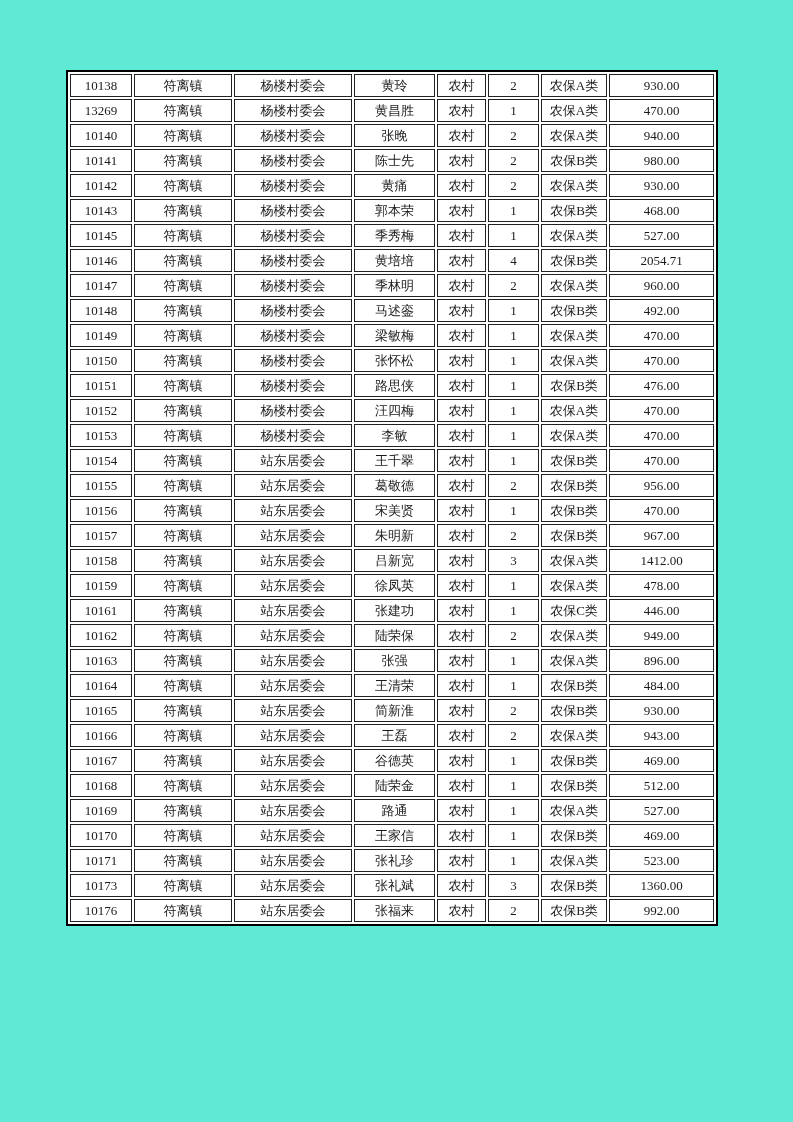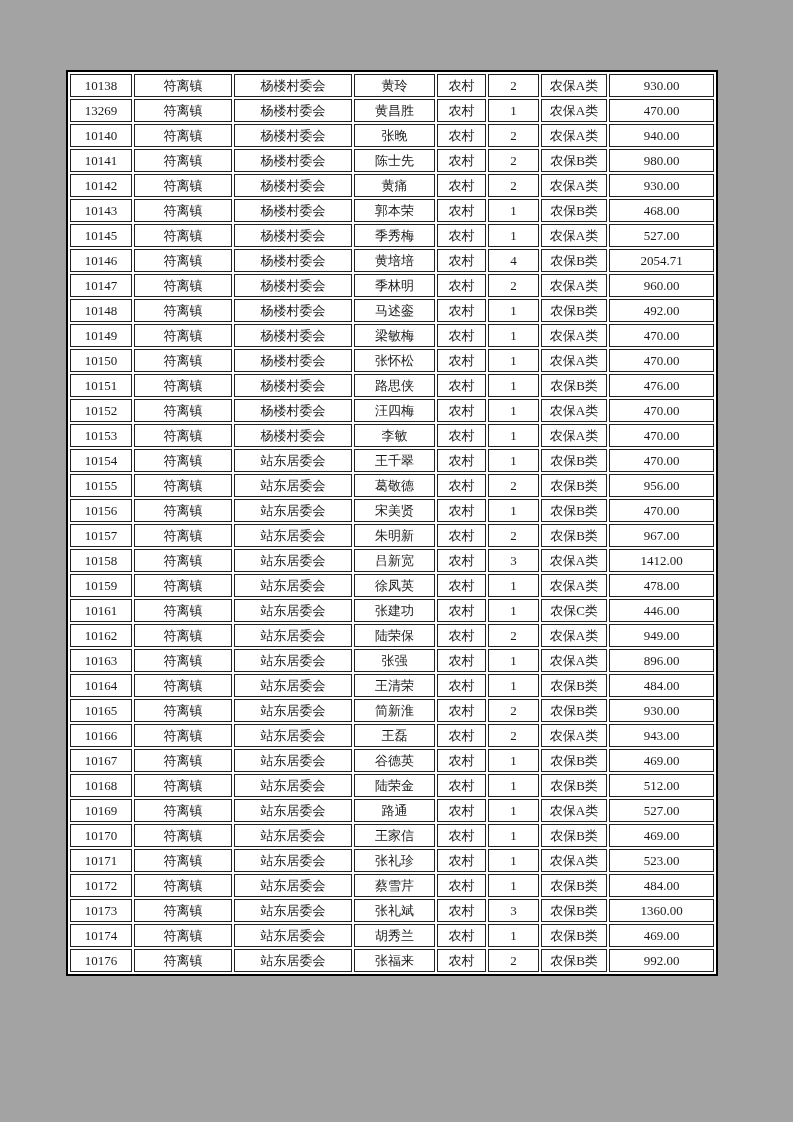--- a/index.html
+++ b/index.html
@@ -10,21 +10,21 @@
     width: 793px;
     height: 1122px;
     background: #ffffff;
     position: relative;
     font-family: "Liberation Serif", "DejaVu Serif", serif;
     color: #1a1a1a;
   }
   .sheet {
     position: absolute;
     inset: 0;
-    background: #a3a3a3;
+    background: #5eead4;
   }
   table.benefits {
     position: absolute;
     left: 66px;
     top: 70px;
     width: 630px;
     table-layout: fixed;
     border-collapse: separate;
     border-spacing: 2px;
     border: 2px solid #000000;
@@ -374,48 +374,28 @@
     <td>10171</td>
     <td>符离镇</td>
     <td>站东居委会</td>
     <td>张礼珍</td>
     <td>农村</td>
     <td>1</td>
     <td>农保A类</td>
     <td>523.00</td>
   </tr>
         <tr>
-    <td>10172</td>
-    <td>符离镇</td>
-    <td>站东居委会</td>
-    <td>蔡雪芹</td>
-    <td>农村</td>
-    <td>1</td>
-    <td>农保B类</td>
-    <td>484.00</td>
-  </tr>
-        <tr>
     <td>10173</td>
     <td>符离镇</td>
     <td>站东居委会</td>
     <td>张礼斌</td>
     <td>农村</td>
     <td>3</td>
     <td>农保B类</td>
     <td>1360.00</td>
-  </tr>
-        <tr>
-    <td>10174</td>
-    <td>符离镇</td>
-    <td>站东居委会</td>
-    <td>胡秀兰</td>
-    <td>农村</td>
-    <td>1</td>
-    <td>农保B类</td>
-    <td>469.00</td>
   </tr>
         <tr>
     <td>10176</td>
     <td>符离镇</td>
     <td>站东居委会</td>
     <td>张福来</td>
     <td>农村</td>
     <td>2</td>
     <td>农保B类</td>
     <td>992.00</td>

